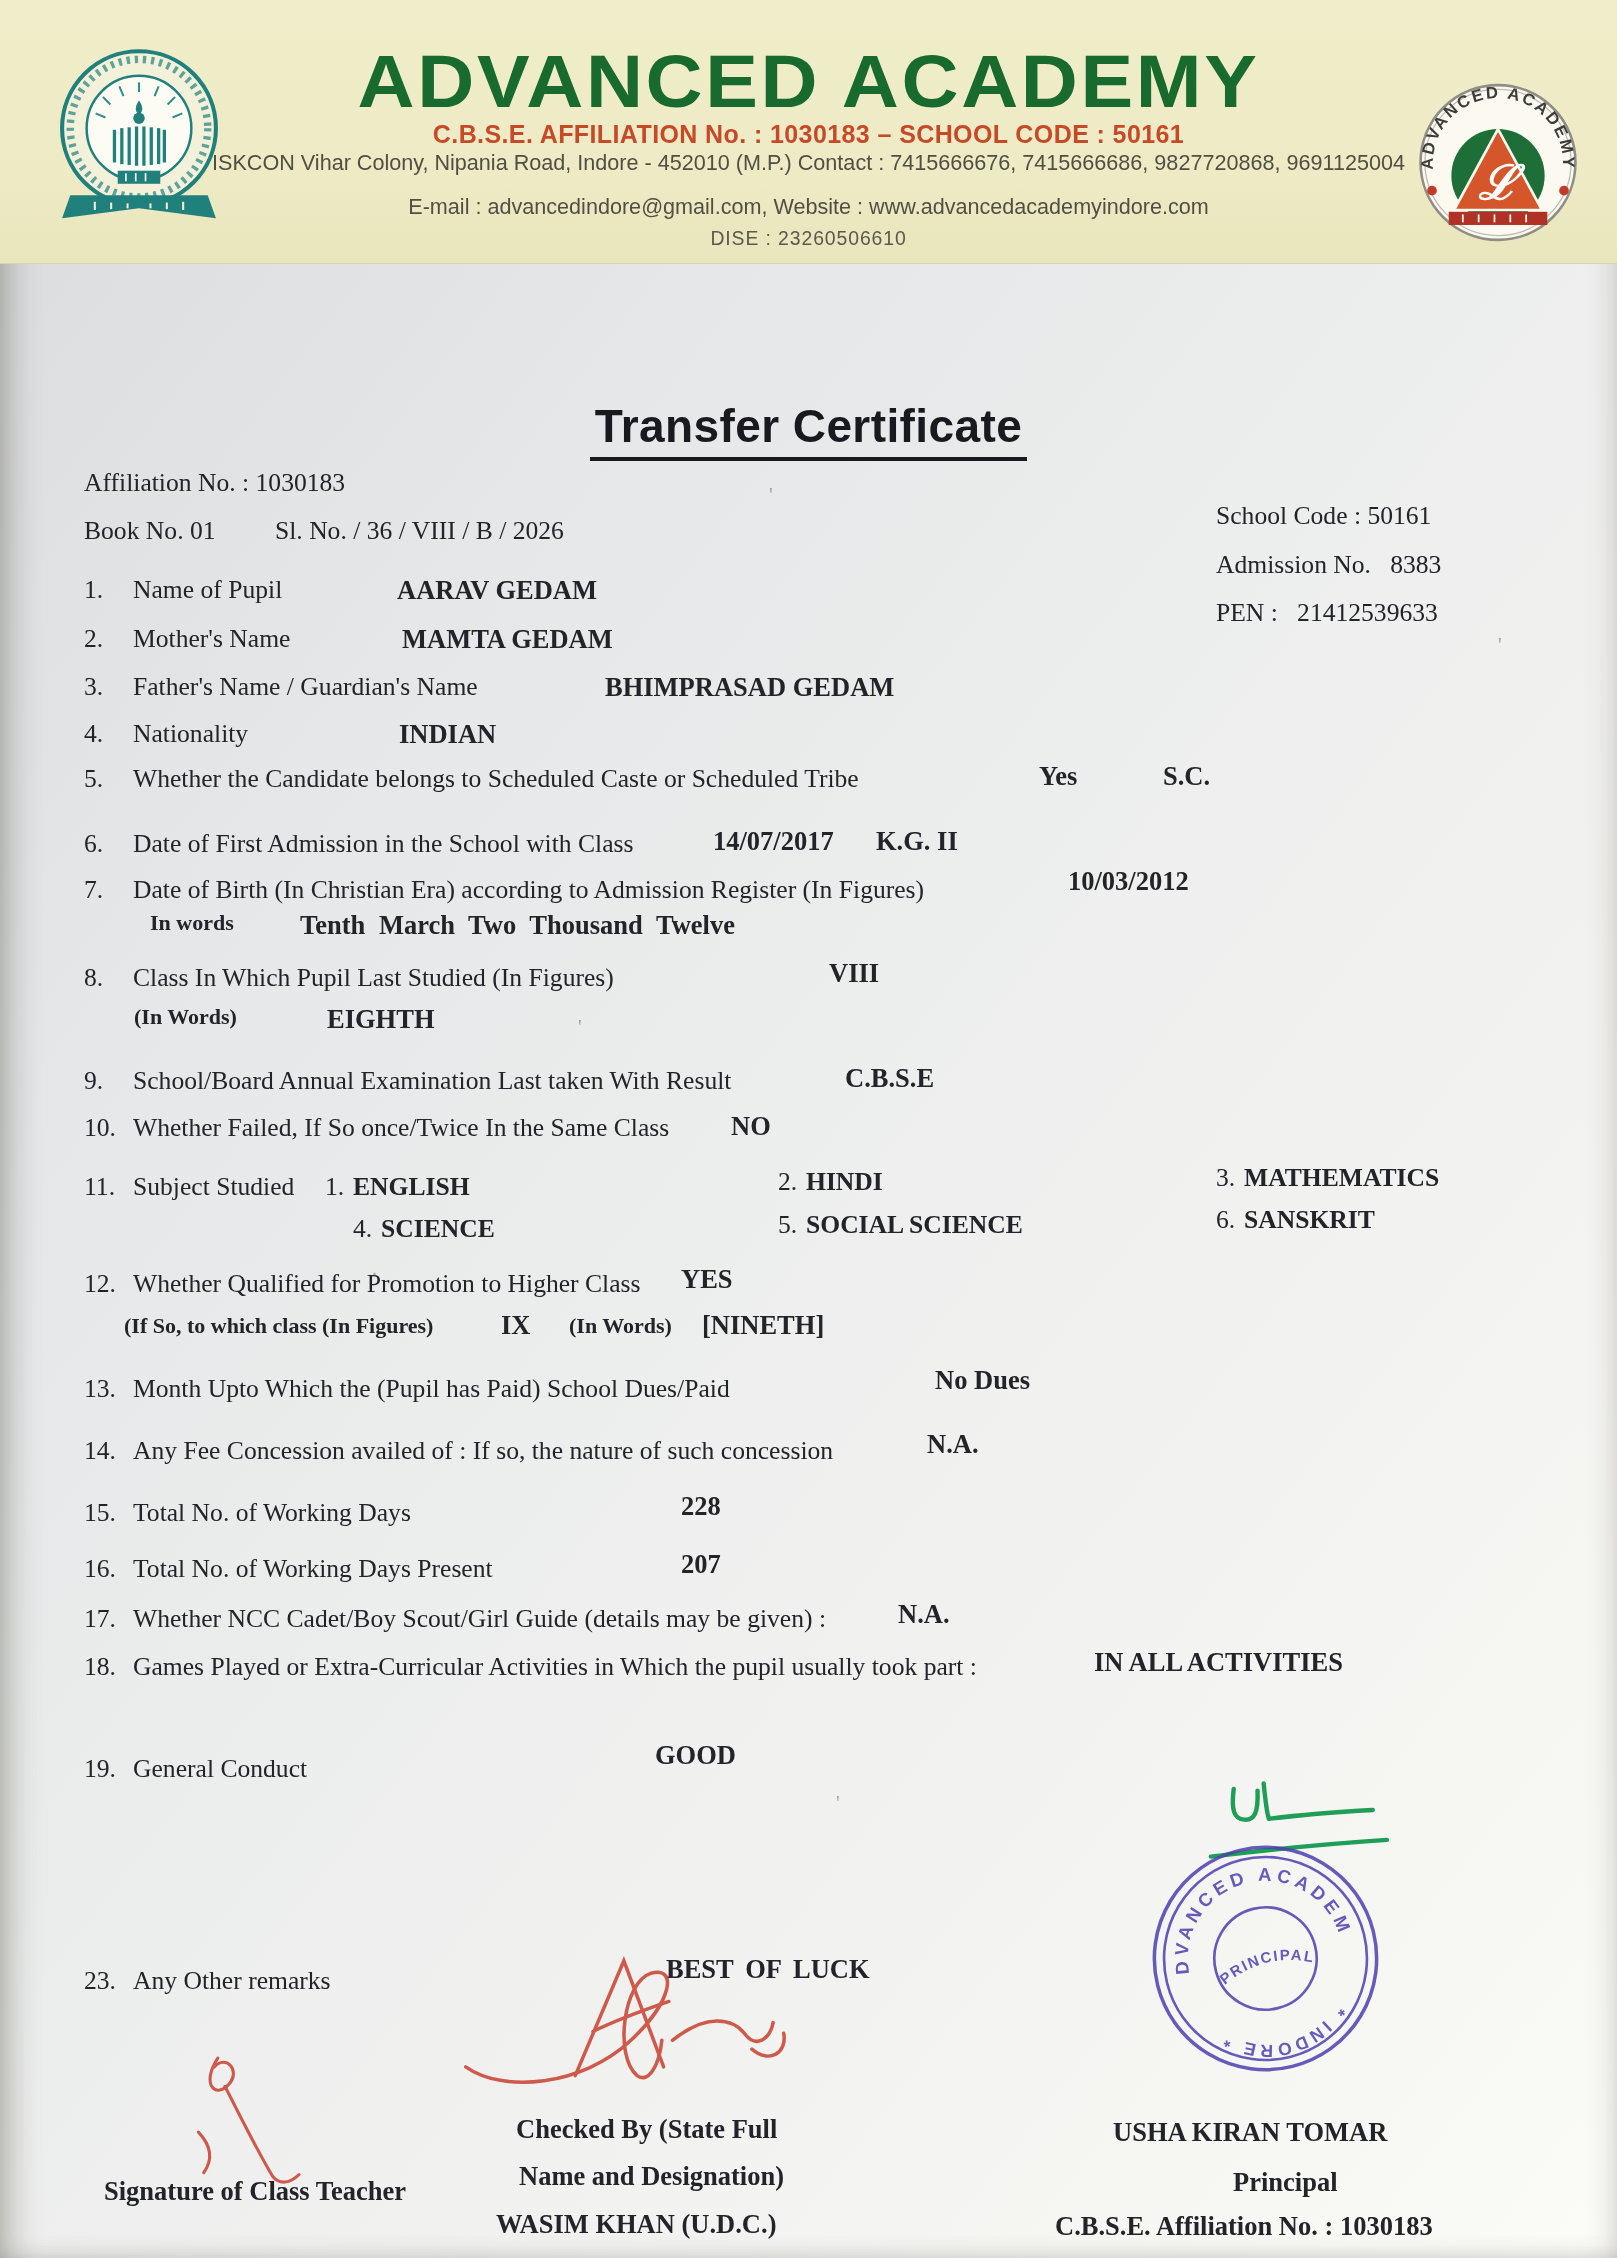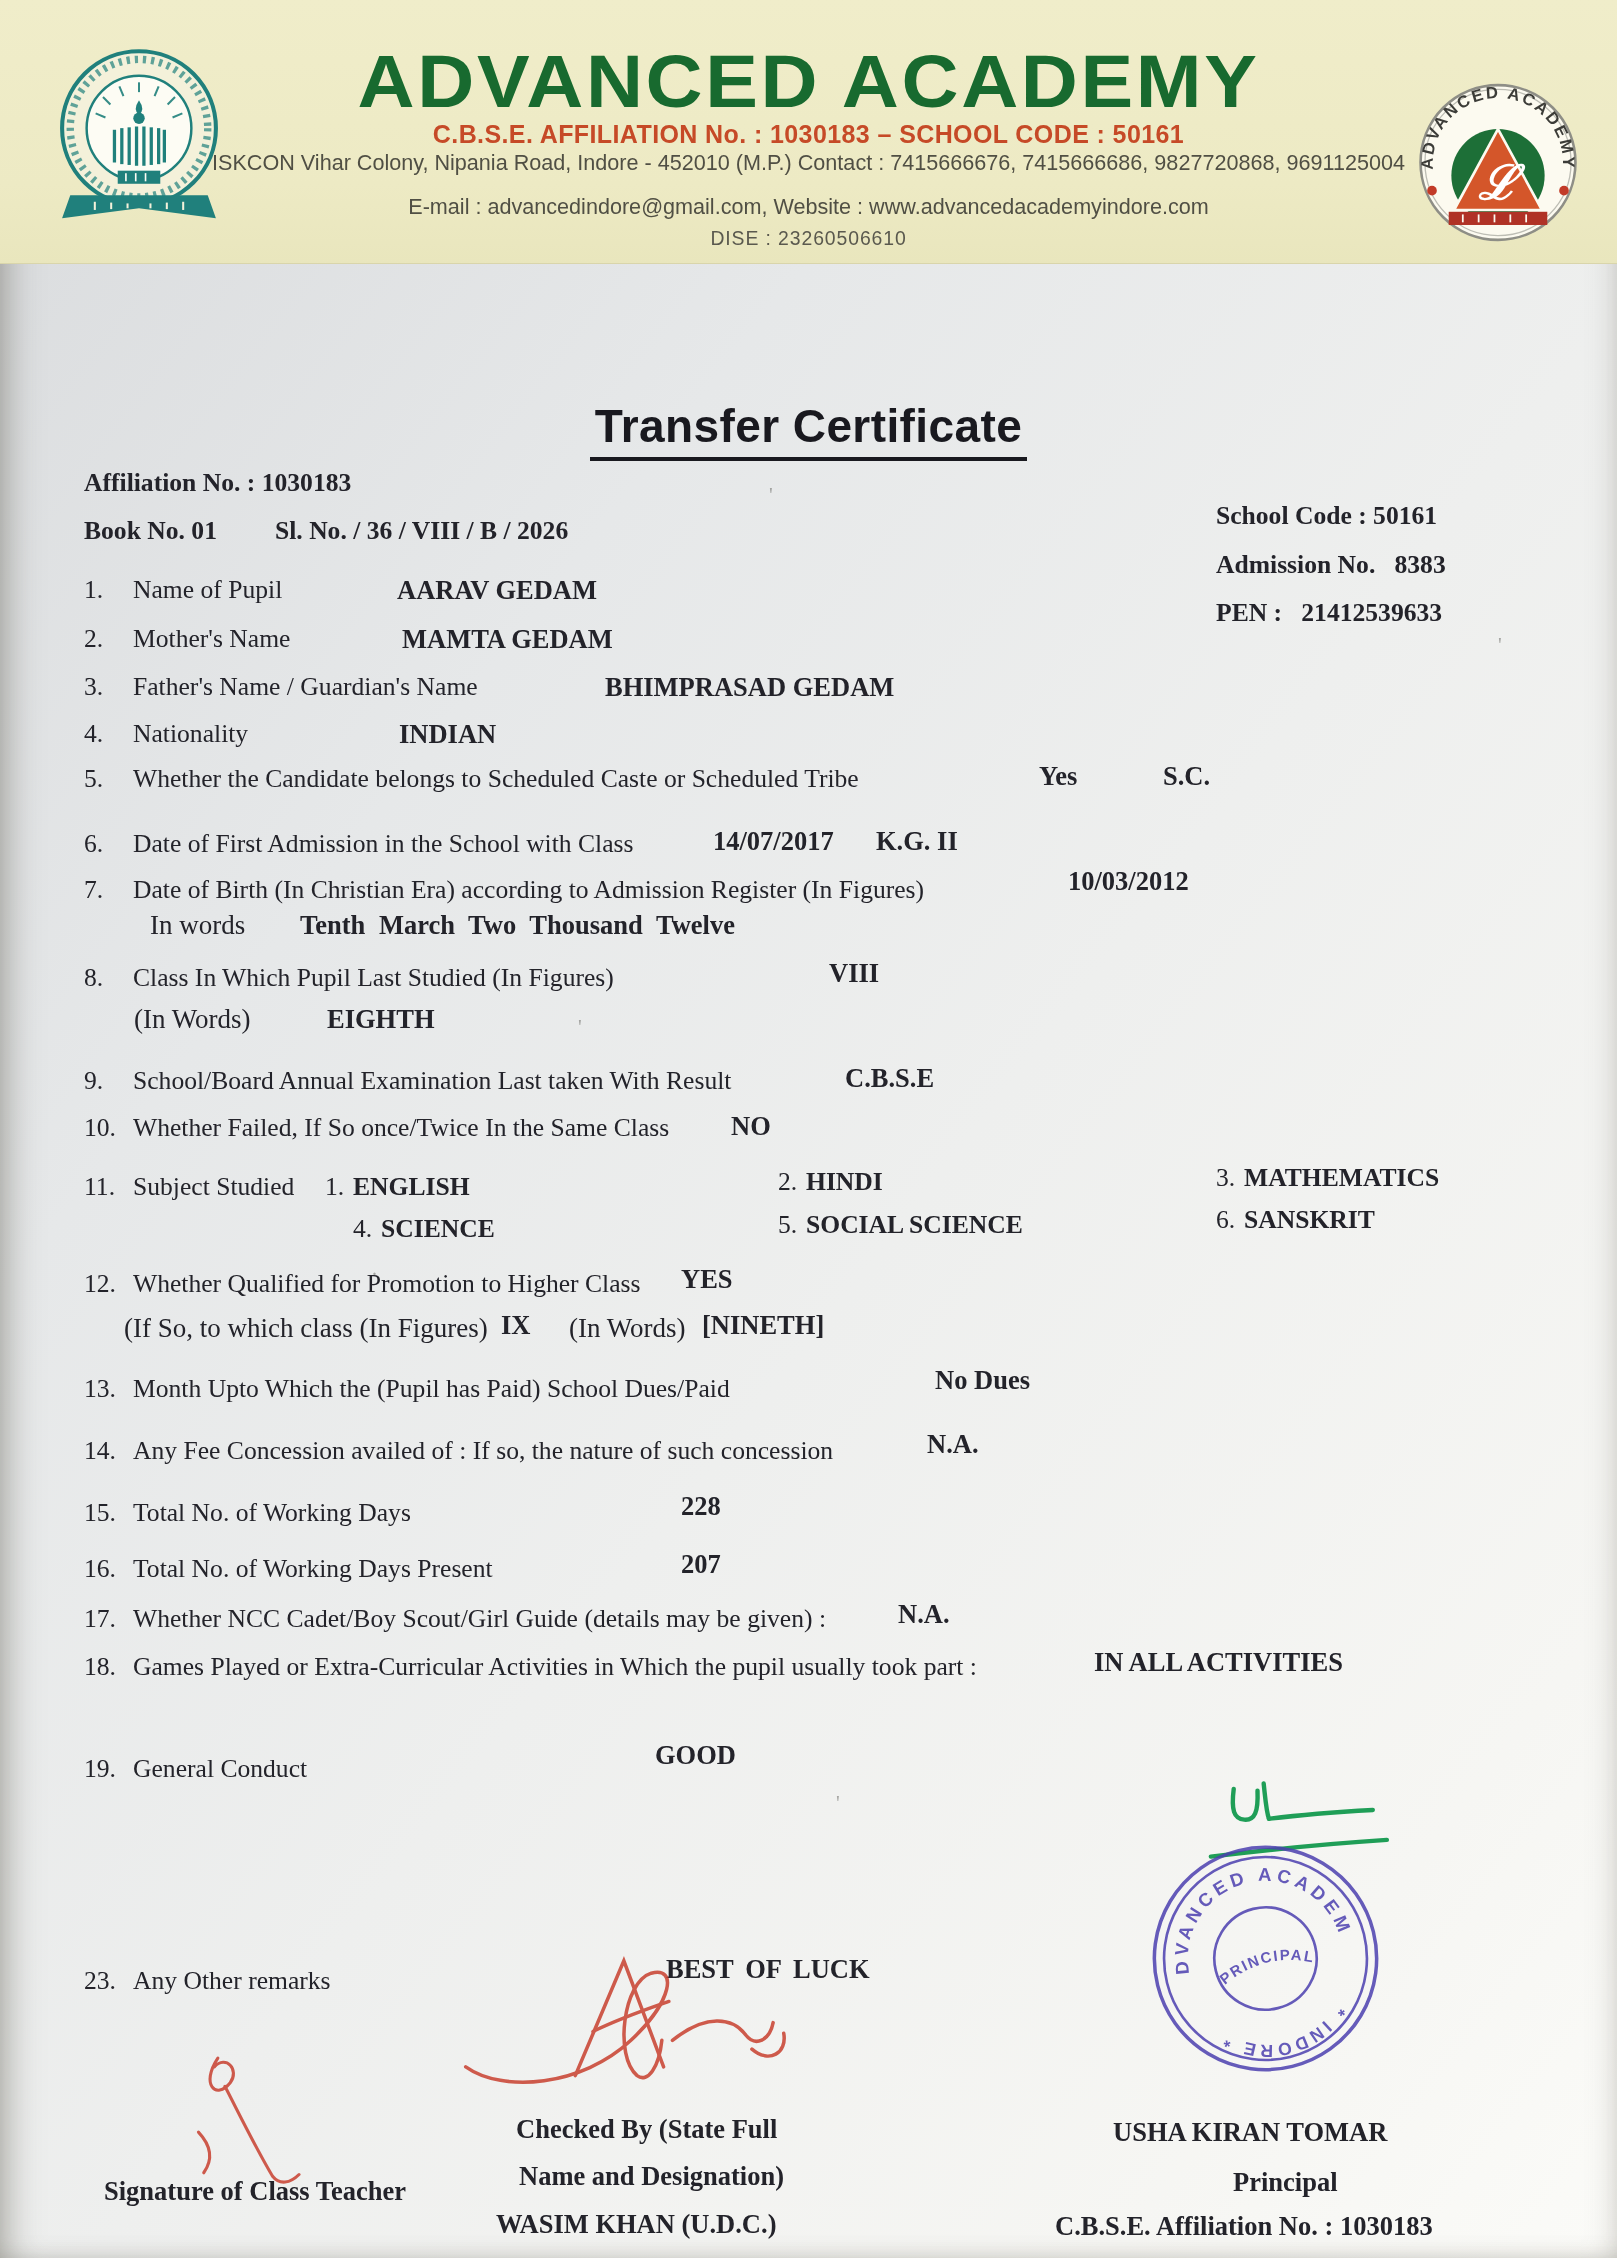--- a/index.html
+++ b/index.html
@@ -30,28 +30,28 @@
     font-family:"Liberation Sans",sans-serif;font-size:21.6px;color:#504f44;}
   .dise-line{position:absolute;left:0;top:227px;width:100%;text-align:center;
     font-family:"Liberation Sans",sans-serif;font-size:19.4px;color:#5a594e;letter-spacing:0.9px;}
   .logo{position:absolute;}
   
   .doc-title{position:absolute;left:0;top:399px;width:100%;text-align:center;}
   .doc-title span{display:inline-block;font-family:"Liberation Sans",sans-serif;font-weight:700;
     font-size:46px;color:#19191f;border-bottom:4.4px solid #19191f;padding:0 5.3px 3.5px 5.3px;letter-spacing:0.4px;}
   
   .line{position:absolute;font-size:25.6px;white-space:nowrap;}
-  .b{font-weight:700;}
+  .b{font-weight:400;}
   .meta-r{left:1216px;margin-top:40px;}
   
   .row{position:absolute;left:84px;width:1456px;height:39px;font-size:25.6px;white-space:nowrap;}
   .num{display:inline-block;width:49px;}
   .lbl{}
   .val{position:absolute;top:0;font-weight:700;font-size:26.5px;white-space:nowrap;}
-  .plain{font-weight:400;font-size:27px;}
+  .plain{font-weight:700;font-size:22px;}
   .snum{font-weight:400;}
   .sname{font-weight:700;margin-left:8.8px;}
   .wsp{word-spacing:7px;}
   .wsp2{word-spacing:5.3px;}
   
   .foot{position:absolute;font-size:26.5px;font-weight:700;white-space:nowrap;}
   
   .speck{position:absolute;color:#6b6b66;font-size:21px;opacity:.55;}
 </style>
 </head>

